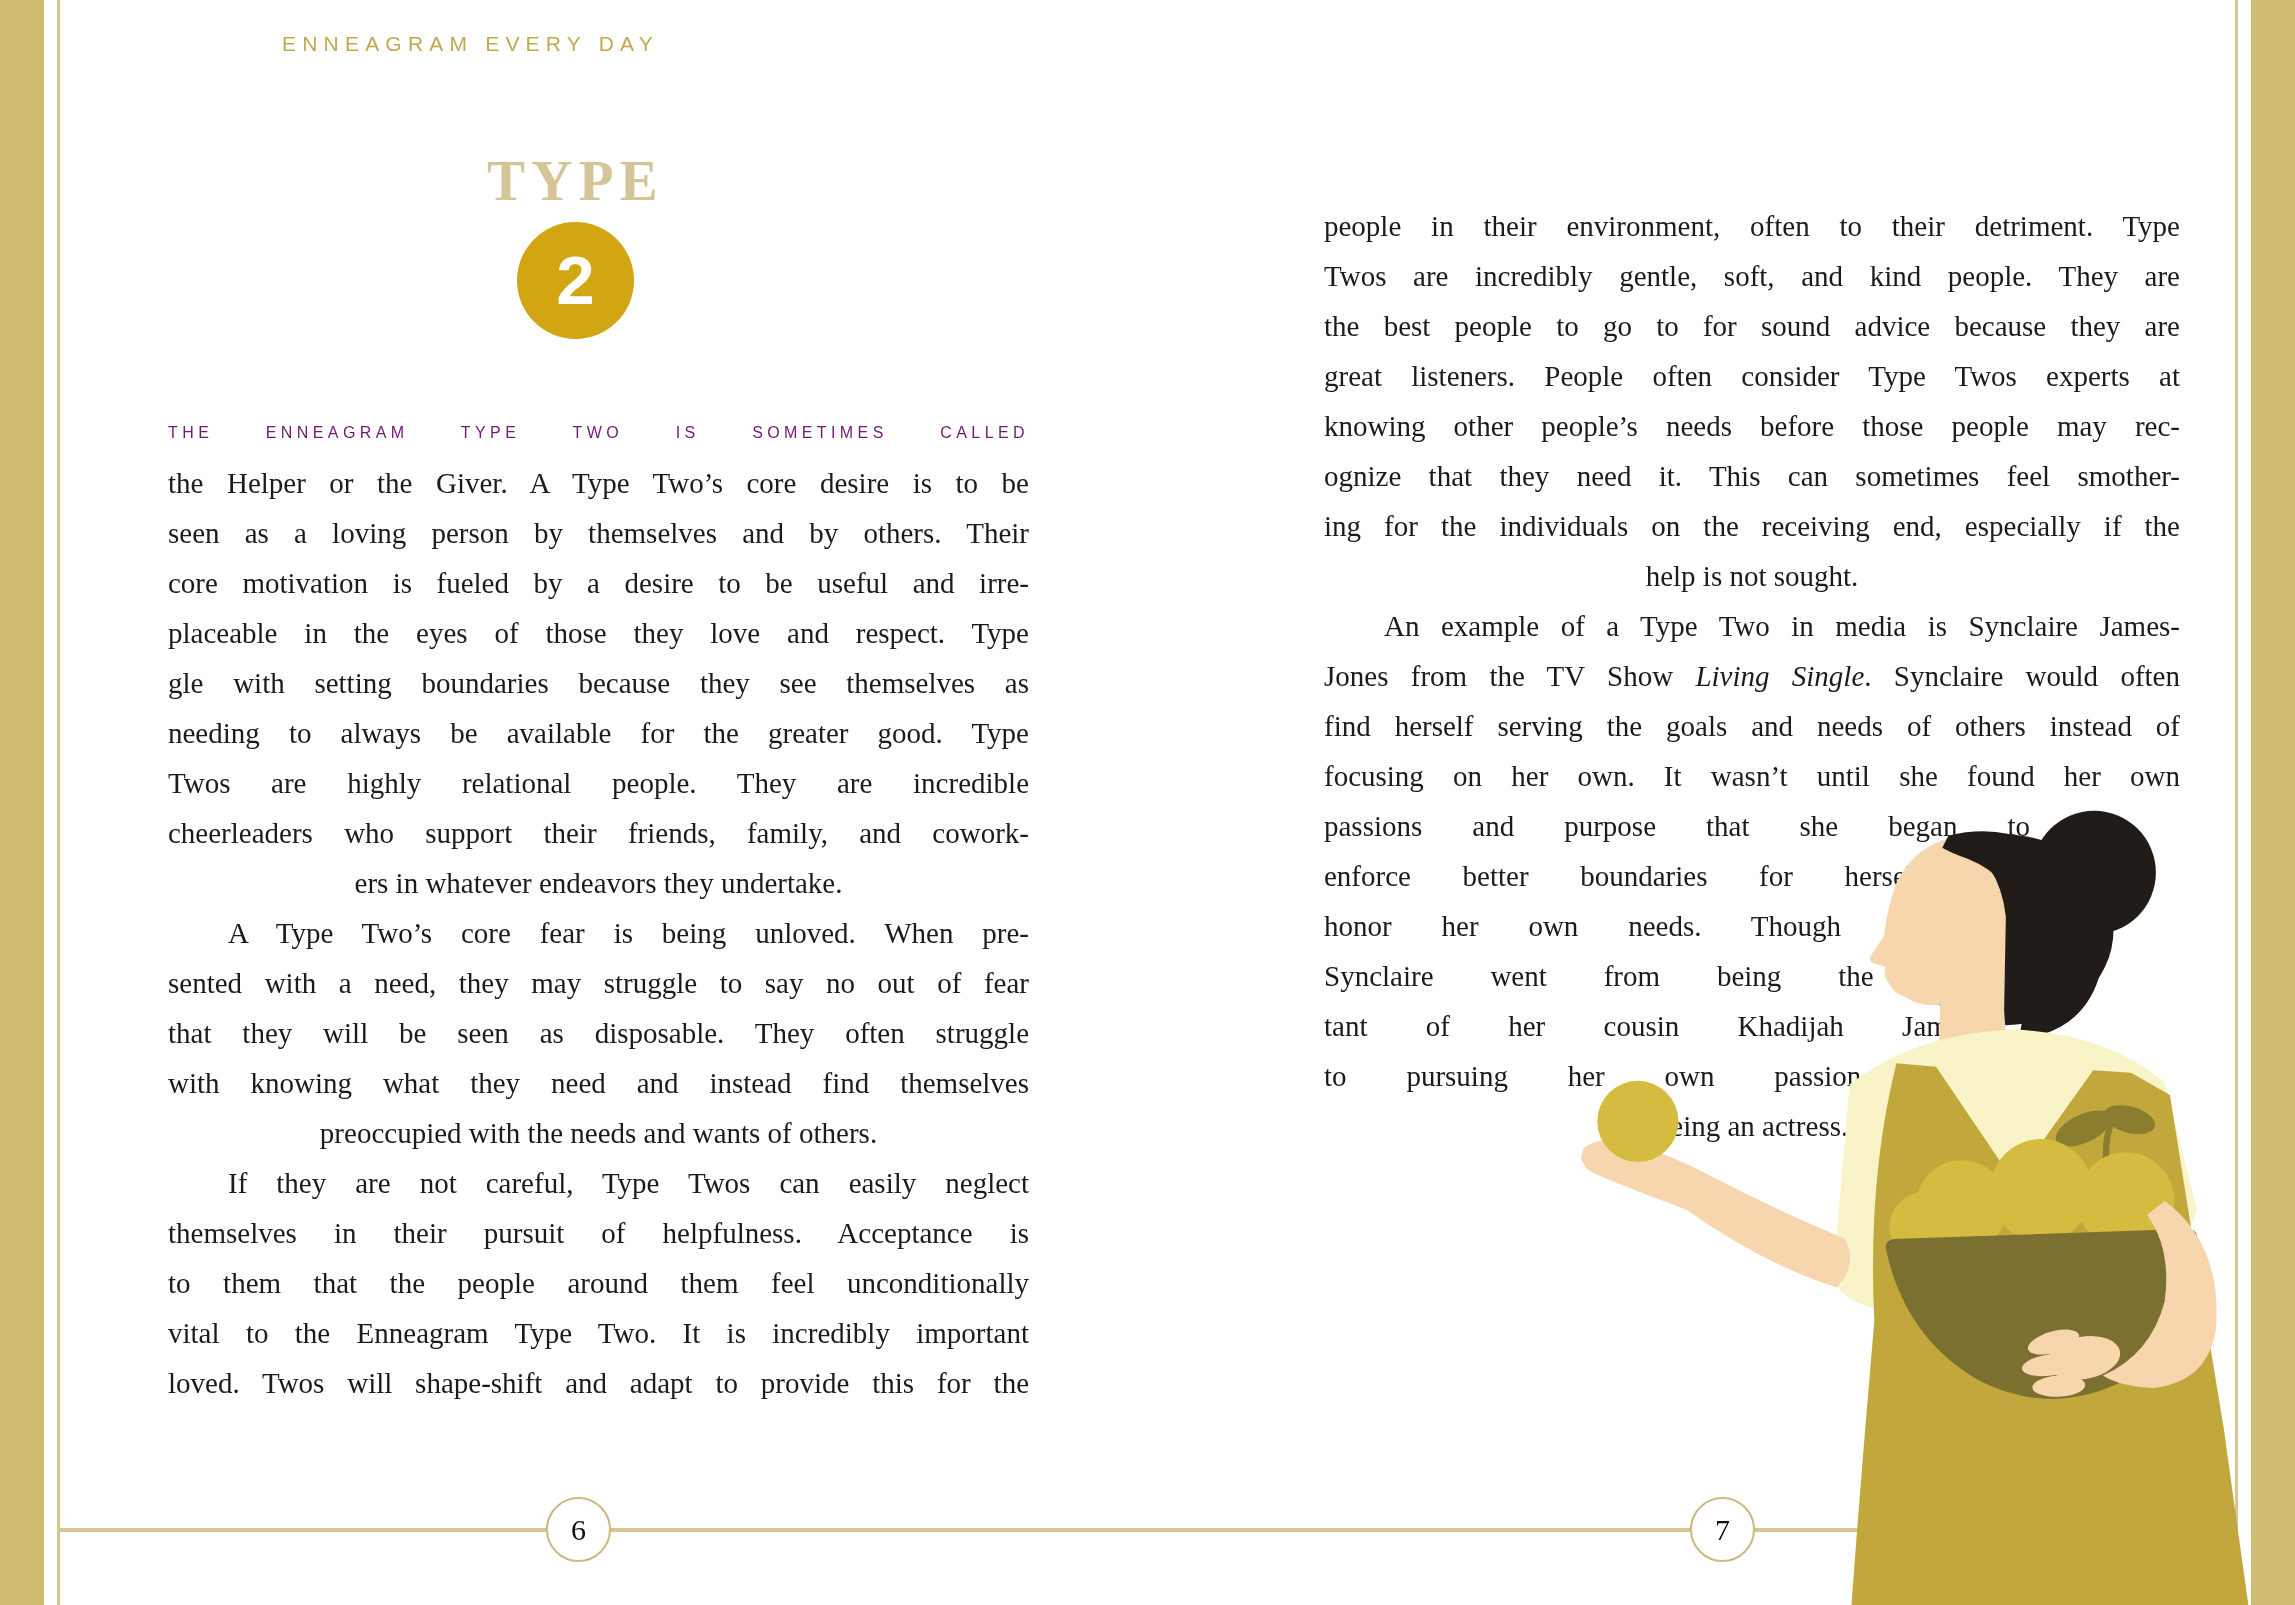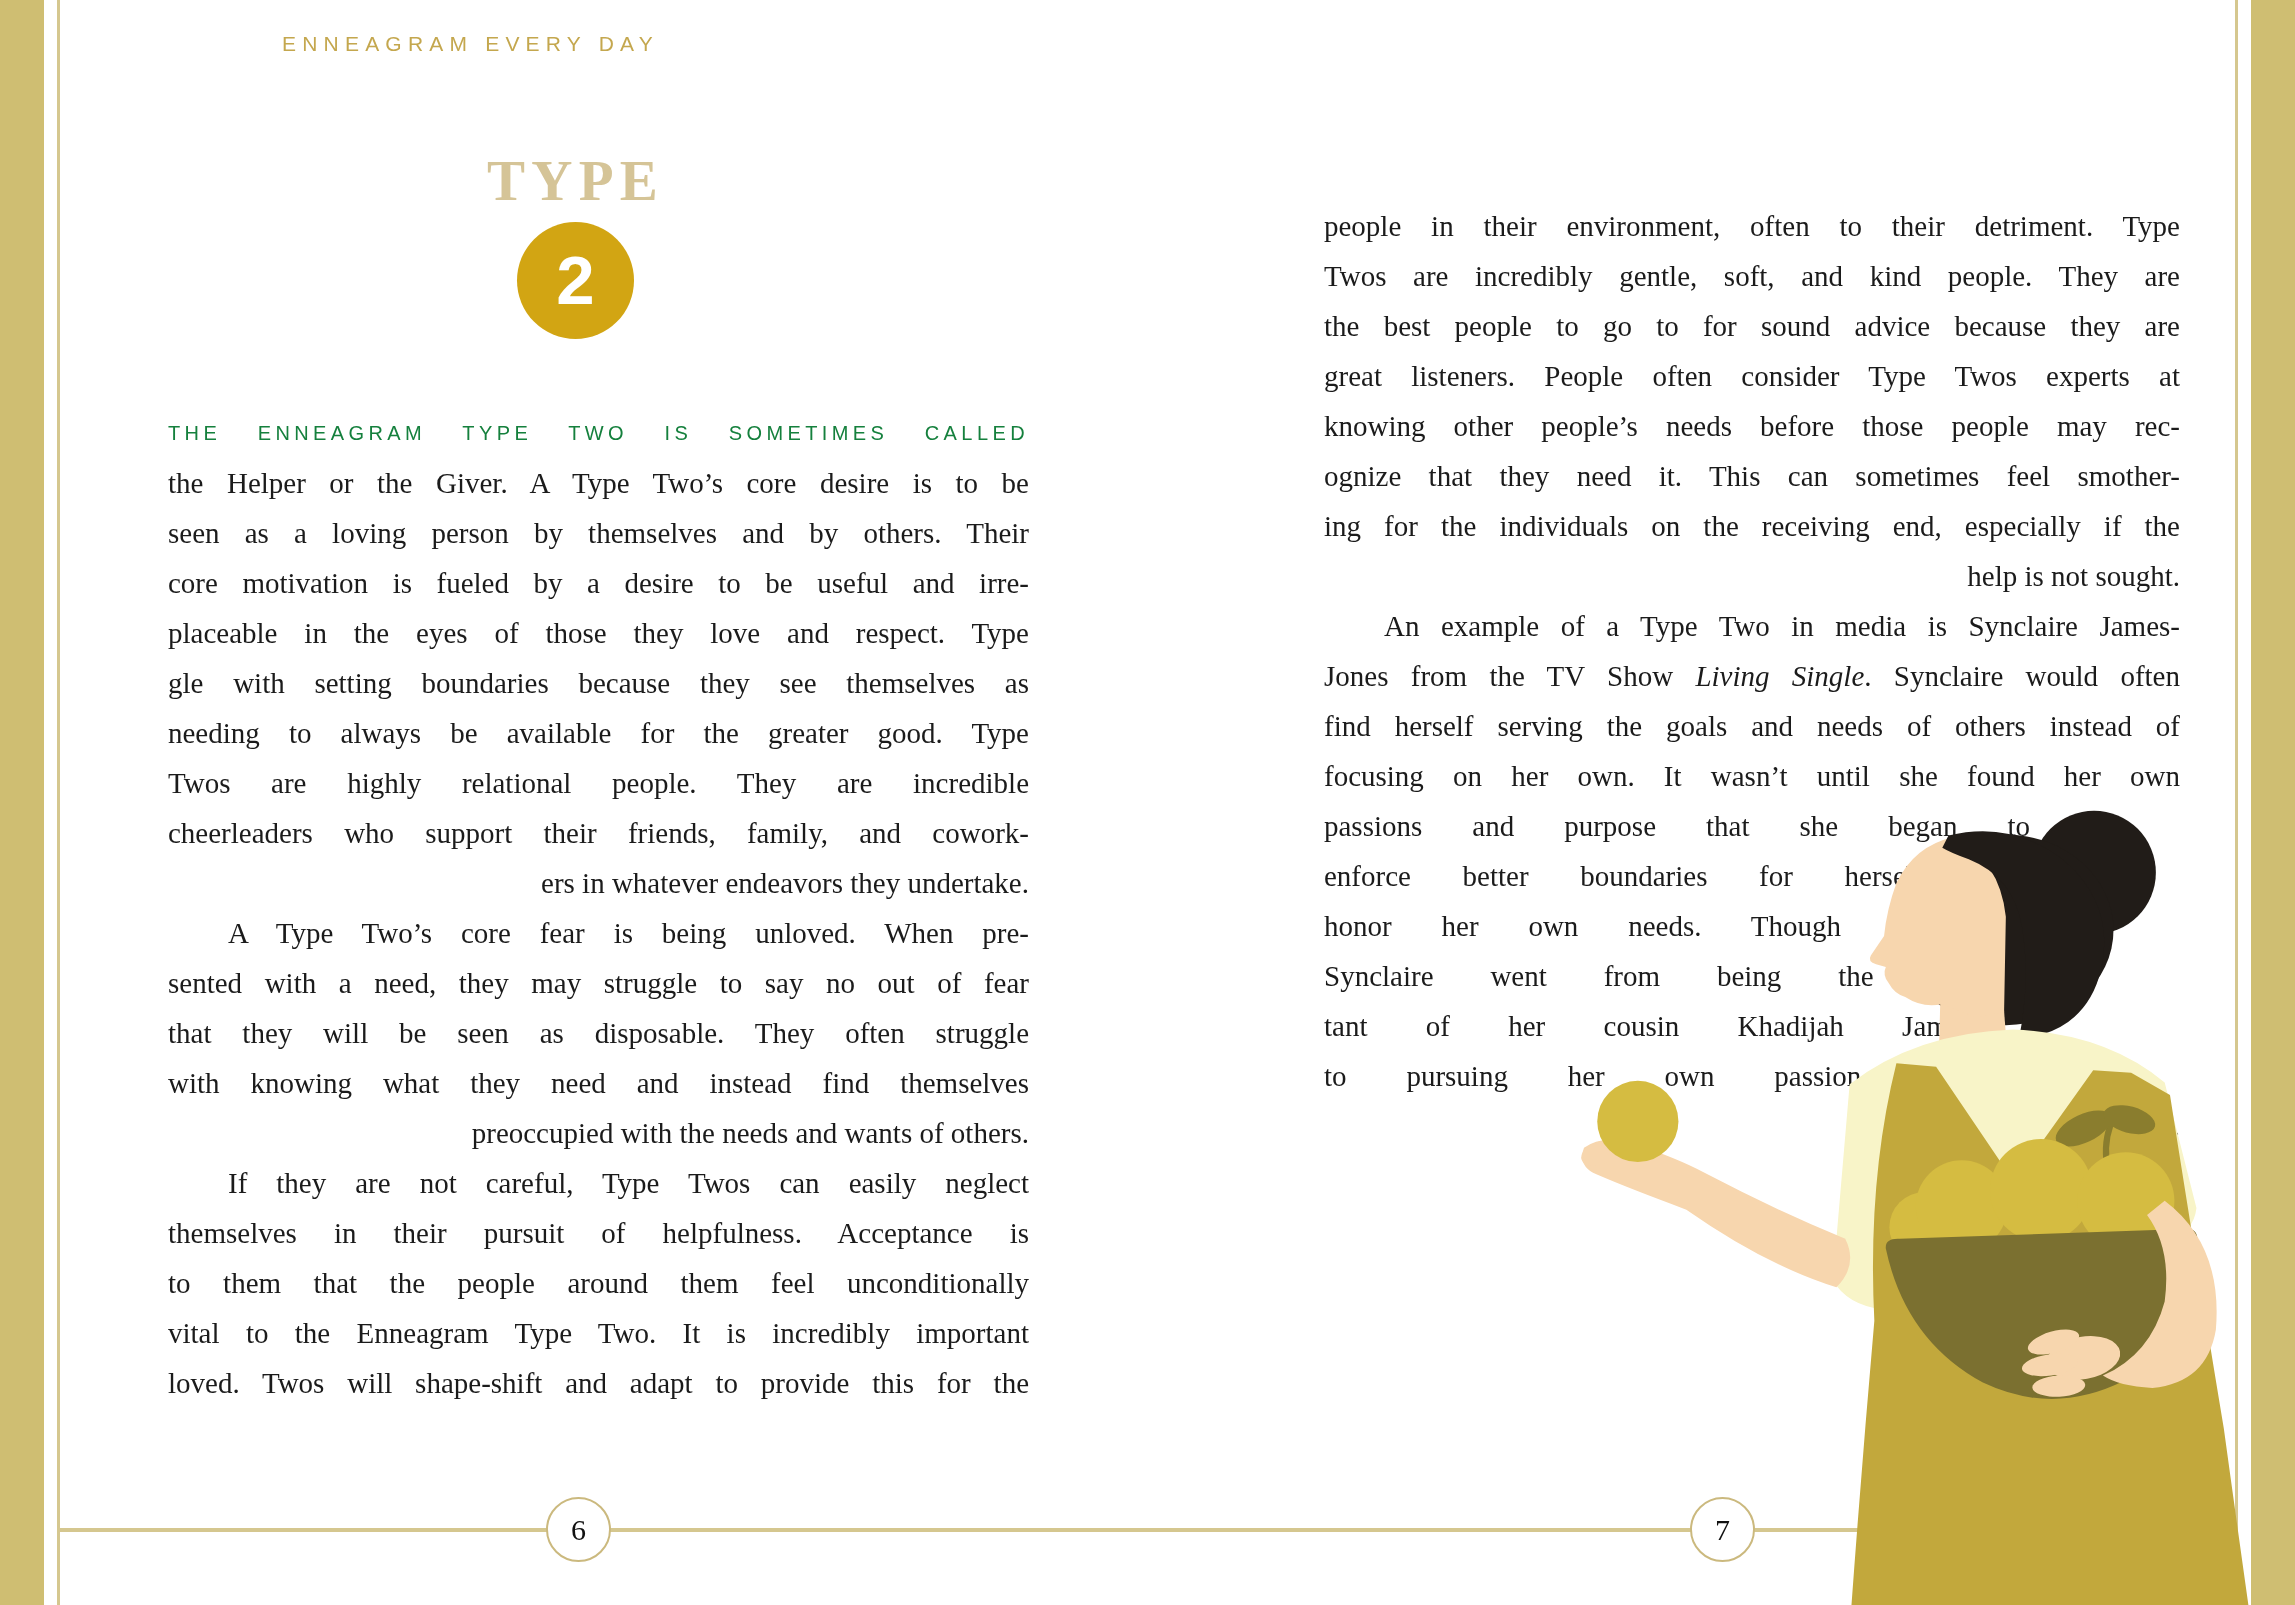--- a/index.html
+++ b/index.html
@@ -37,24 +37,24 @@
     display:flex; align-items:center; justify-content:center;
     font-family:"Liberation Sans",sans-serif; font-weight:bold; font-size:69px; color:#ffffff;
   }
 
   
   .column { position:absolute; font-size:29px; }
   .column.lft { left:168px; top:408px; width:861px; }
   .column.rgt { left:1324px; top:201px; width:856px; }
   .line { height:50px; line-height:50px; overflow:hidden; text-align:justify; white-space:normal; }
   .line::after { content:""; display:inline-block; width:100%; }
-  .line.left { text-align:right; }
+  .line.left { text-align:center; }
   .line.left::after { content:none; }
   .line.caps {
-    font-family:"Liberation Sans",sans-serif; font-size:20px; letter-spacing:4.4px; color:#15803d;
+    font-family:"Liberation Sans",sans-serif; font-size:16px; letter-spacing:4.4px; color:#701a75;
   }
   .line .it { font-style:italic; }
 
   
   .page-num {
     position:absolute; top:1497px; width:65px; height:65px; border-radius:50%;
     background:#ffffff; border:2.6px solid var(--circle_border); box-sizing:border-box;
     display:flex; align-items:center; justify-content:center;
     font-size:30px; color:#111; z-index:6;
   }

